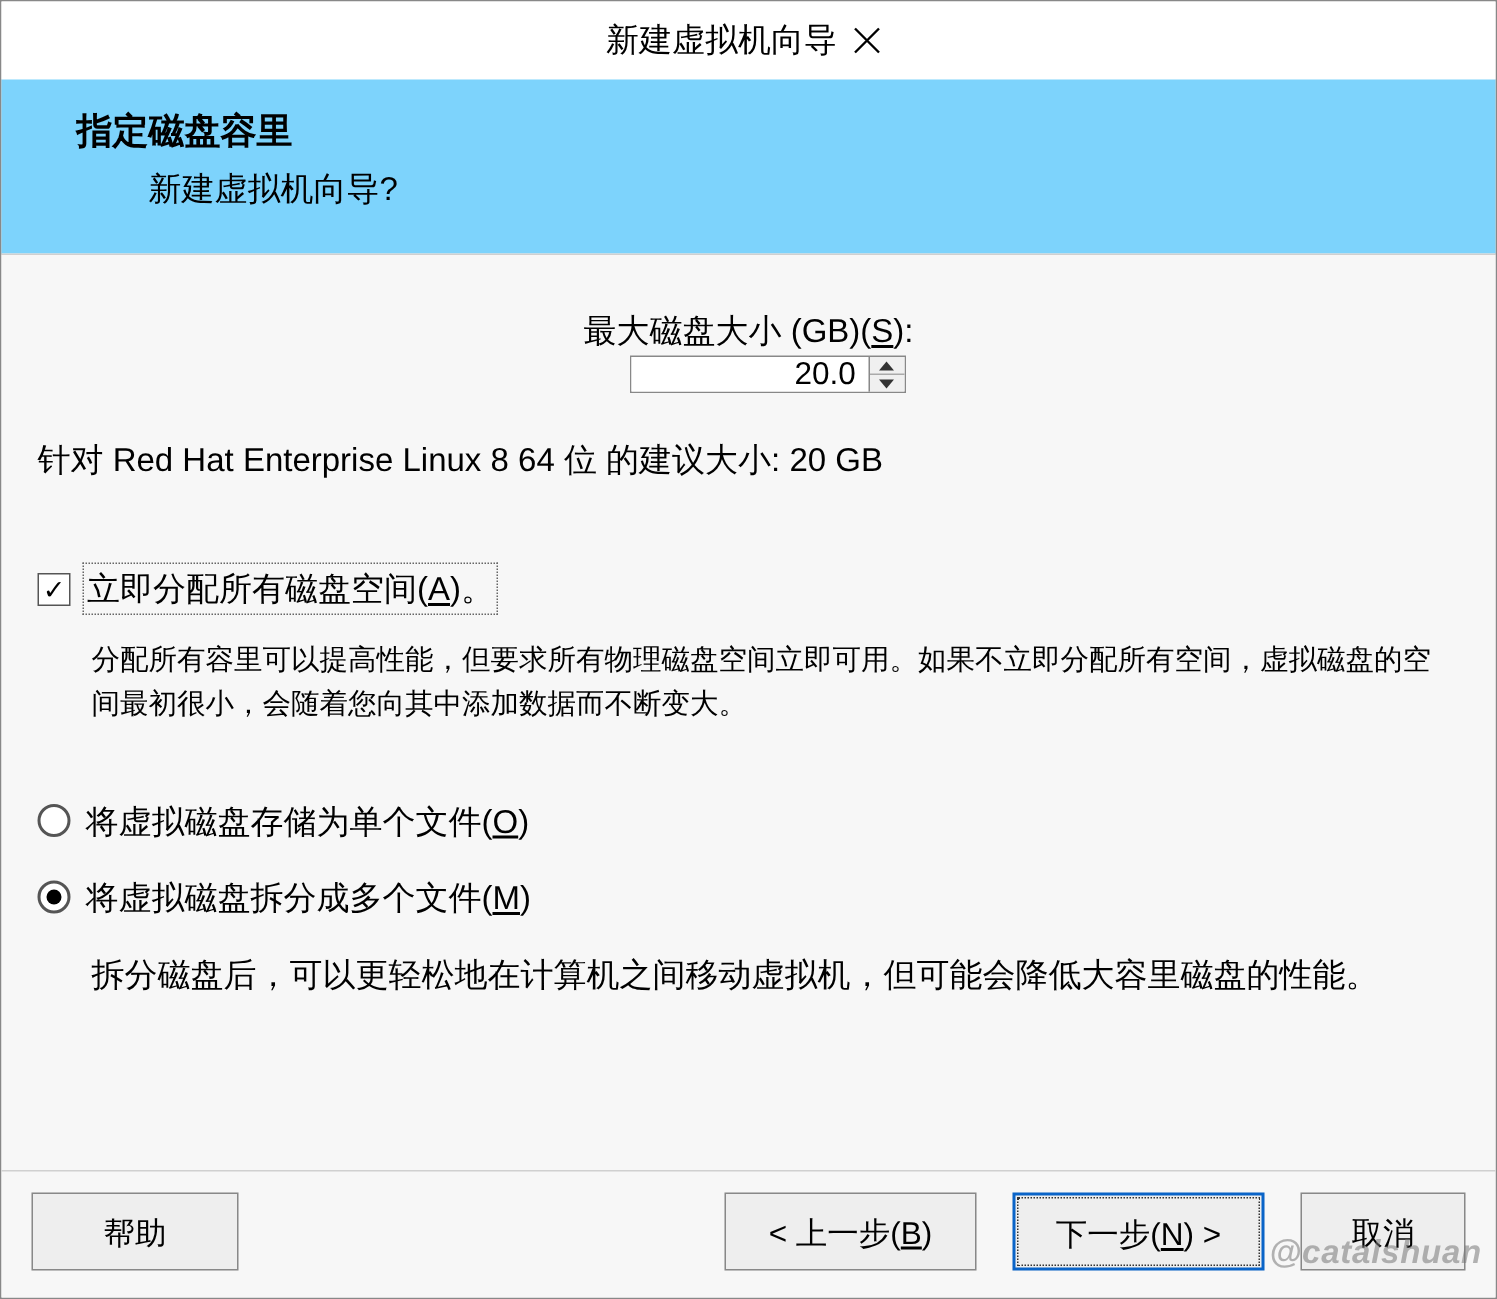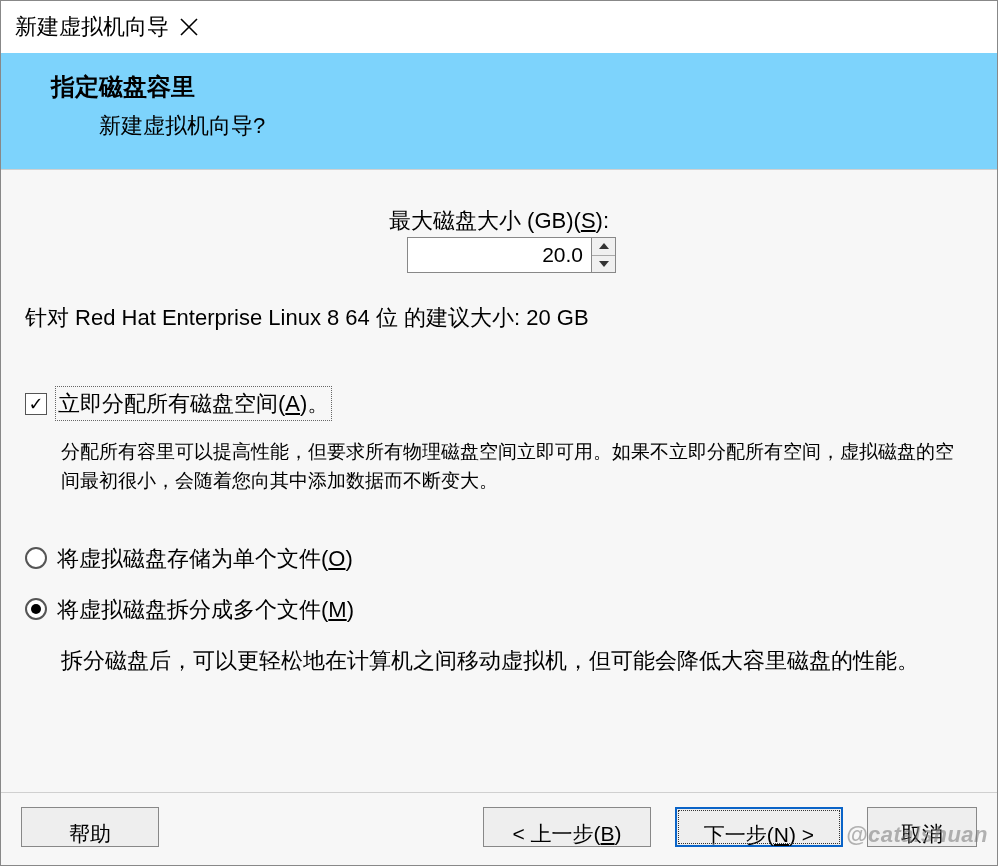--- a/index.html
+++ b/index.html
@@ -19,21 +19,21 @@
       height: 866px;
       background: #ffffff;
       border: 1px solid #888;
       display: flex;
       flex-direction: column;
     }
     .titlebar {
       height: 52px;
       display: flex;
       align-items: center;
-      justify-content: flex-start;
+      justify-content: center;
       padding: 0 10px 0 14px;
       border-bottom: none;
       background: #fff;
     }
     .titlebar-title {
       font-size: 22px;
       color: #000;
     }
     .close-btn {
       width: 40px;
@@ -85,24 +85,23 @@
     }
     .size-label {
       font-size: 22px;
     }
     .underline {
       text-decoration: underline;
     }
     .spinner {
       display: inline-flex;
       border: 1px solid #888;
-      height: 36px;
+      height: 25px;
       margin-left: 25px;
       background: #fff;
-      padding-left: 25px;
     }
     .spinner-input {
       width: 158px;
       border: none;
       text-align: right;
       padding-right: 8px;
       font-size: 21px;
       outline: none;
       font-family: inherit;
     }
@@ -208,21 +207,21 @@
       line-height: 1.55;
     }
     .footer {
       border-top: 1px solid #d0d0d0;
       padding: 14px 20px 18px 20px;
       display: flex;
       align-items: center;
       background: #f7f7f7;
     }
     .btn {
-      height: 40px;
+      height: 52px;
       min-width: 120px;
       border: 1px solid #888;
       background: #eeeeee;
       font-size: 21px;
       font-family: inherit;
       cursor: pointer;
       padding: 12px 18px;
     }
     .btn-help {
       min-width: 138px;

